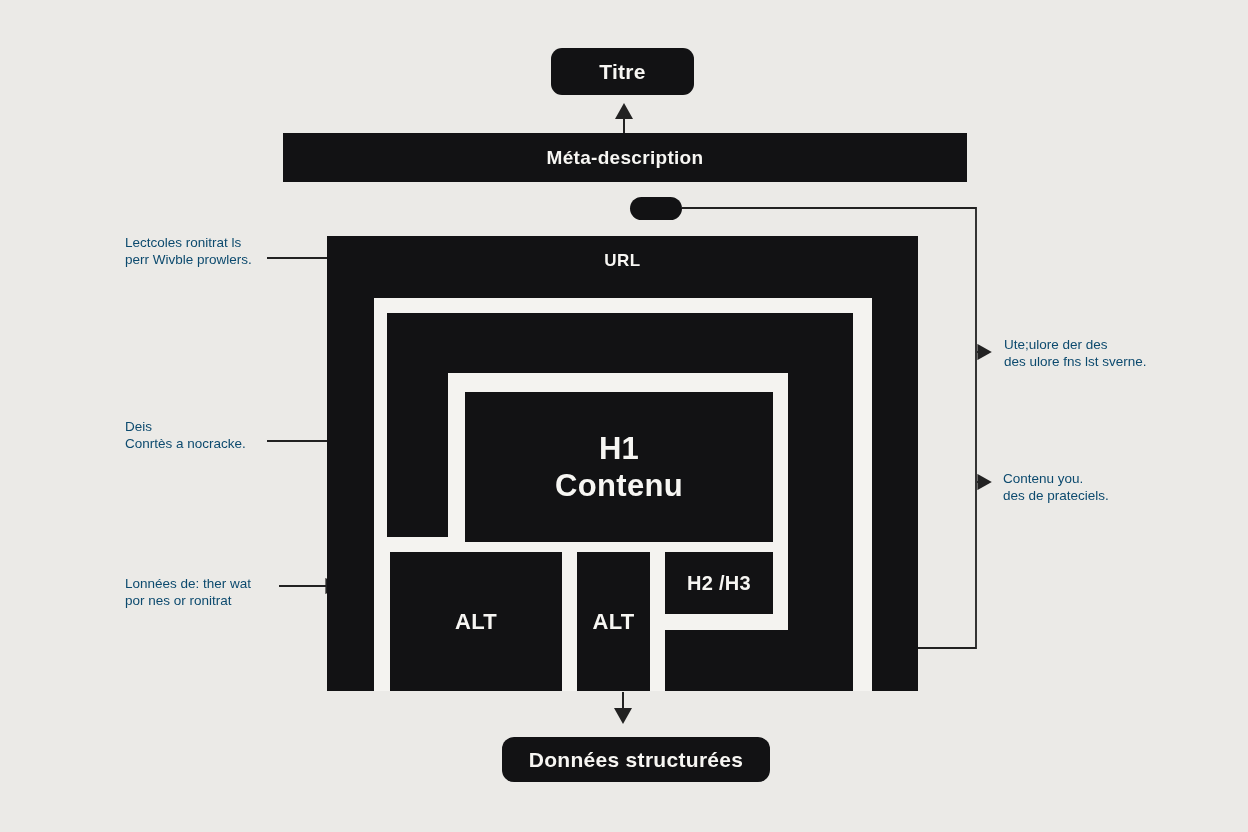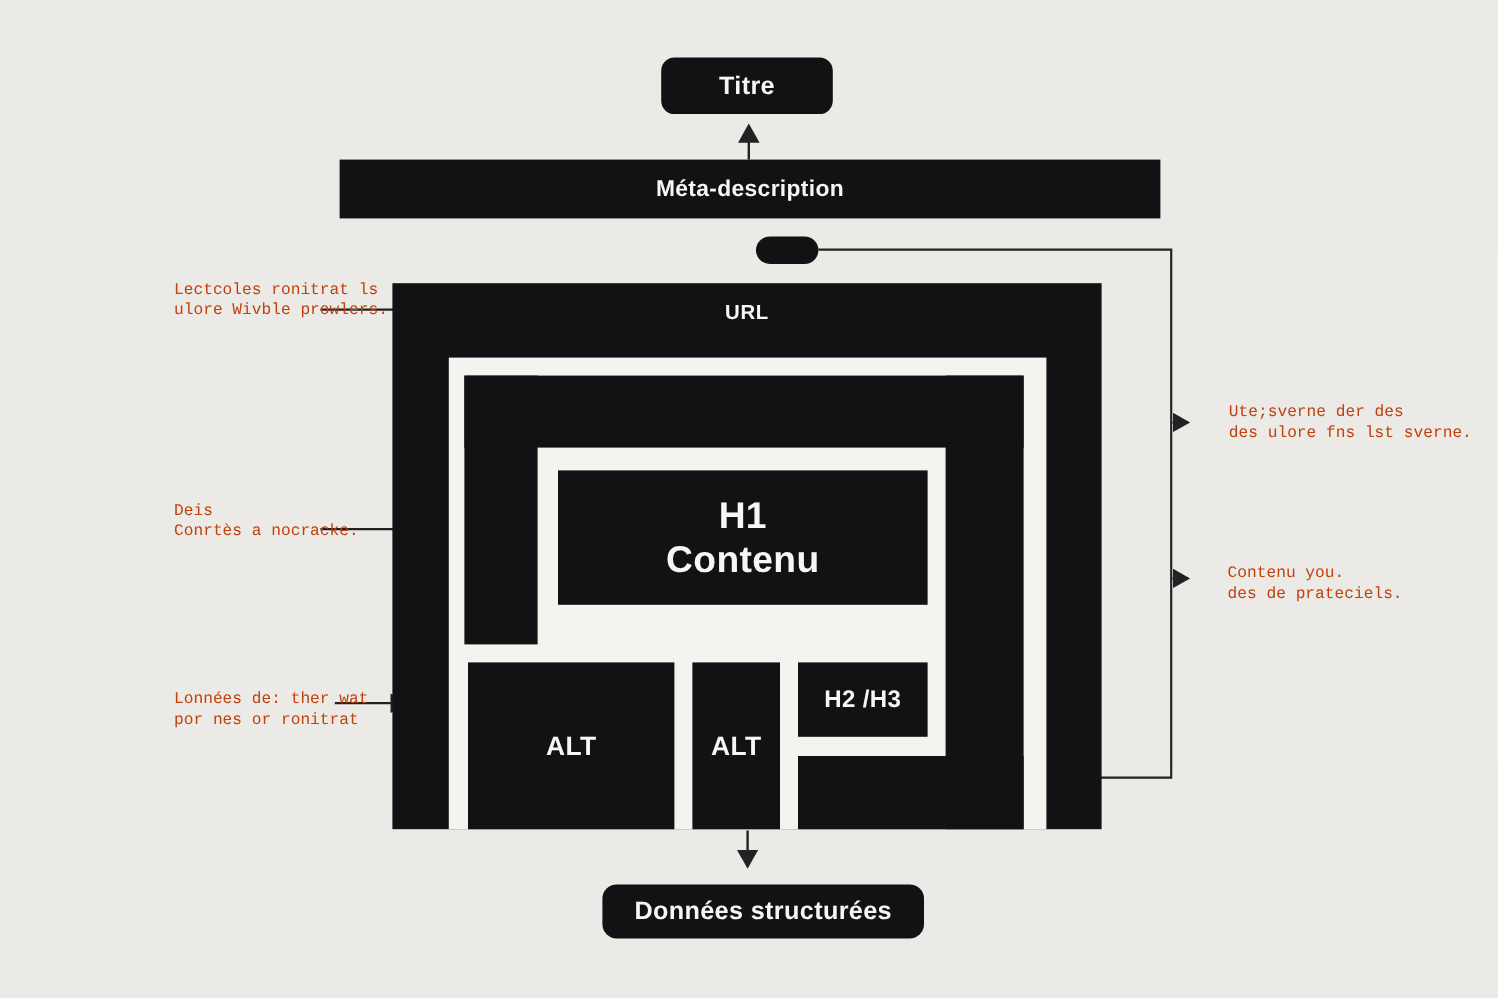--- a/index.html
+++ b/index.html
@@ -26,33 +26,32 @@
   
   .b1      {left:327px;top:236px; width:591px;height:455px;background:#121214;}
   .b1-label{position:absolute;left:327px;top:251px;width:591px;text-align:center;
             color:#f7f6f3;font-weight:700;font-size:17px;letter-spacing:.5px;}
   .w1      {position:absolute;left:374px;top:298px;width:498px;height:393px;background:#f4f3f0;}
   .blk     {position:absolute;background:#121214;}
   .b2top   {left:387px;top:313px;width:466px;height:60px;}
   .b2left  {left:387px;top:313px;width:61px; height:224px;}
   .b2right {left:788px;top:313px;width:65px; height:378px;}
   .b2chunk {left:665px;top:630px;width:188px;height:61px;}
-  .h1box   {left:465px;top:392px;width:308px;height:112px;flex-direction:column;line-height:37px;font-size:31px;}
+  .h1box   {left:465px;top:392px;width:308px;height:150px;flex-direction:column;line-height:37px;font-size:31px;}
   .alt1    {left:390px;top:552px;width:172px;height:139px;font-size:22px;}
   .alt2    {left:577px;top:552px;width:73px; height:139px;font-size:22px;}
   .h2h3    {left:665px;top:552px;width:108px;height:62px;font-size:20px;}
   .donnees {left:502px;top:737px;width:268px;height:45px;font-size:21px;border-radius:12px;}
   
   .ann{
     position:absolute;
-    font-family:Liberation Mono, monospace;
+    font-family:Liberation Sans, sans-serif;
     font-size:13.5px;line-height:16.5px;
-    color:#c2410c;
+    color:#0c4a6e;
     white-space:nowrap;
-    margin-left:20px;
   }
   .ann-l1{left:125px;top:235px;}
   .ann-l2{left:125px;top:419px;}
   .ann-l3{left:125px;top:576px;}
   .ann-r1{left:1004px;top:337px;}
   .ann-r2{left:1003px;top:471px;}
   
   .connectors{position:absolute;left:0;top:0;width:1248px;height:832px;pointer-events:none;}
 </style>
 </head>
@@ -114,32 +113,32 @@
   <div class="node h2h3">
     <span>H2 /H3</span>
   </div>
 
   <div class="node donnees">
     <span>Données structurées</span>
   </div>
 
   <div class="ann ann-l1">
     <div>Lectcoles ronitrat ls</div>
-    <div>ulore Wivble prowlers.</div>
+    <div>perr Wivble prowlers.</div>
   </div>
   <div class="ann ann-l2">
     <div>Deis</div>
     <div>Conrtès a nocracke.</div>
   </div>
   <div class="ann ann-l3">
     <div>Lonnées de: ther wat</div>
     <div>por nes or ronitrat</div>
   </div>
   <div class="ann ann-r1">
-    <div>Ute;sverne der des</div>
+    <div>Ute;ulore der des</div>
     <div>des ulore fns lst sverne.</div>
   </div>
   <div class="ann ann-r2">
     <div>Contenu you.</div>
     <div>des de prateciels.</div>
   </div>
 
 </div>
 
 </body></html>

